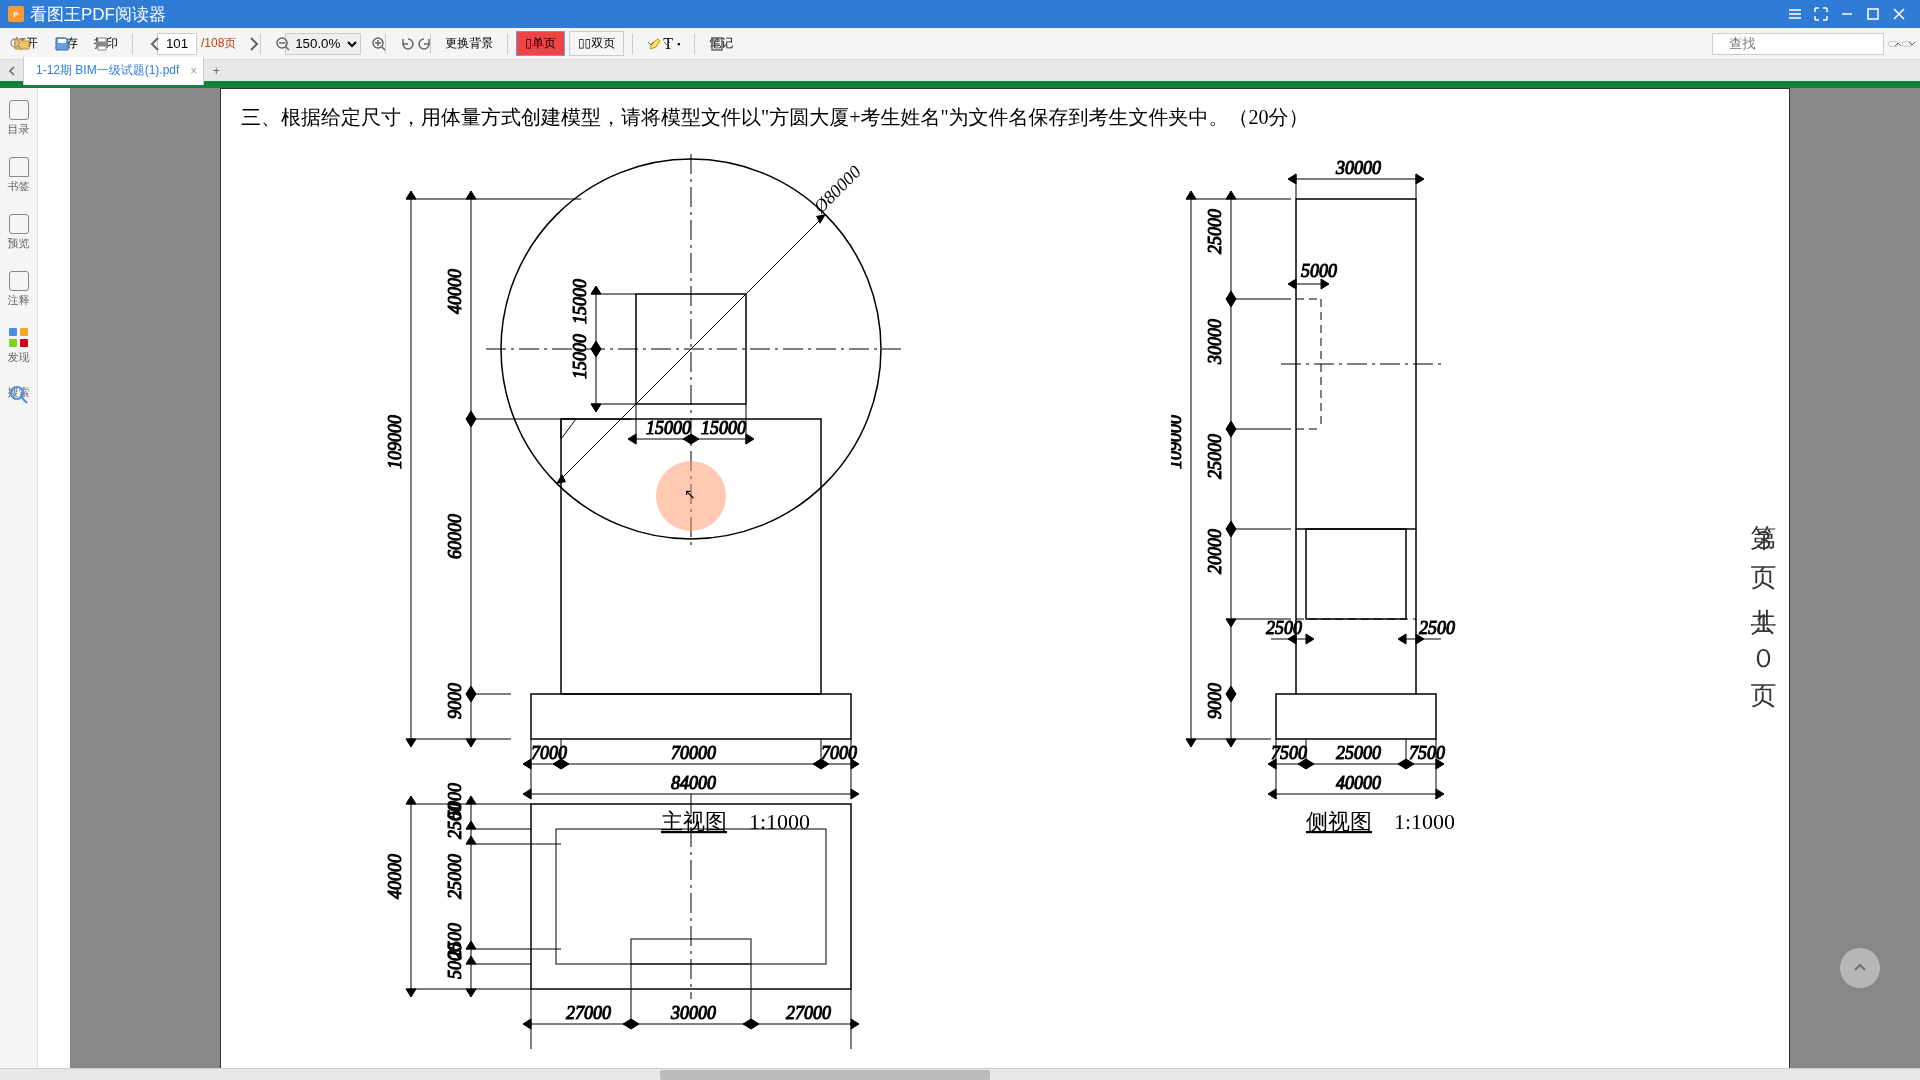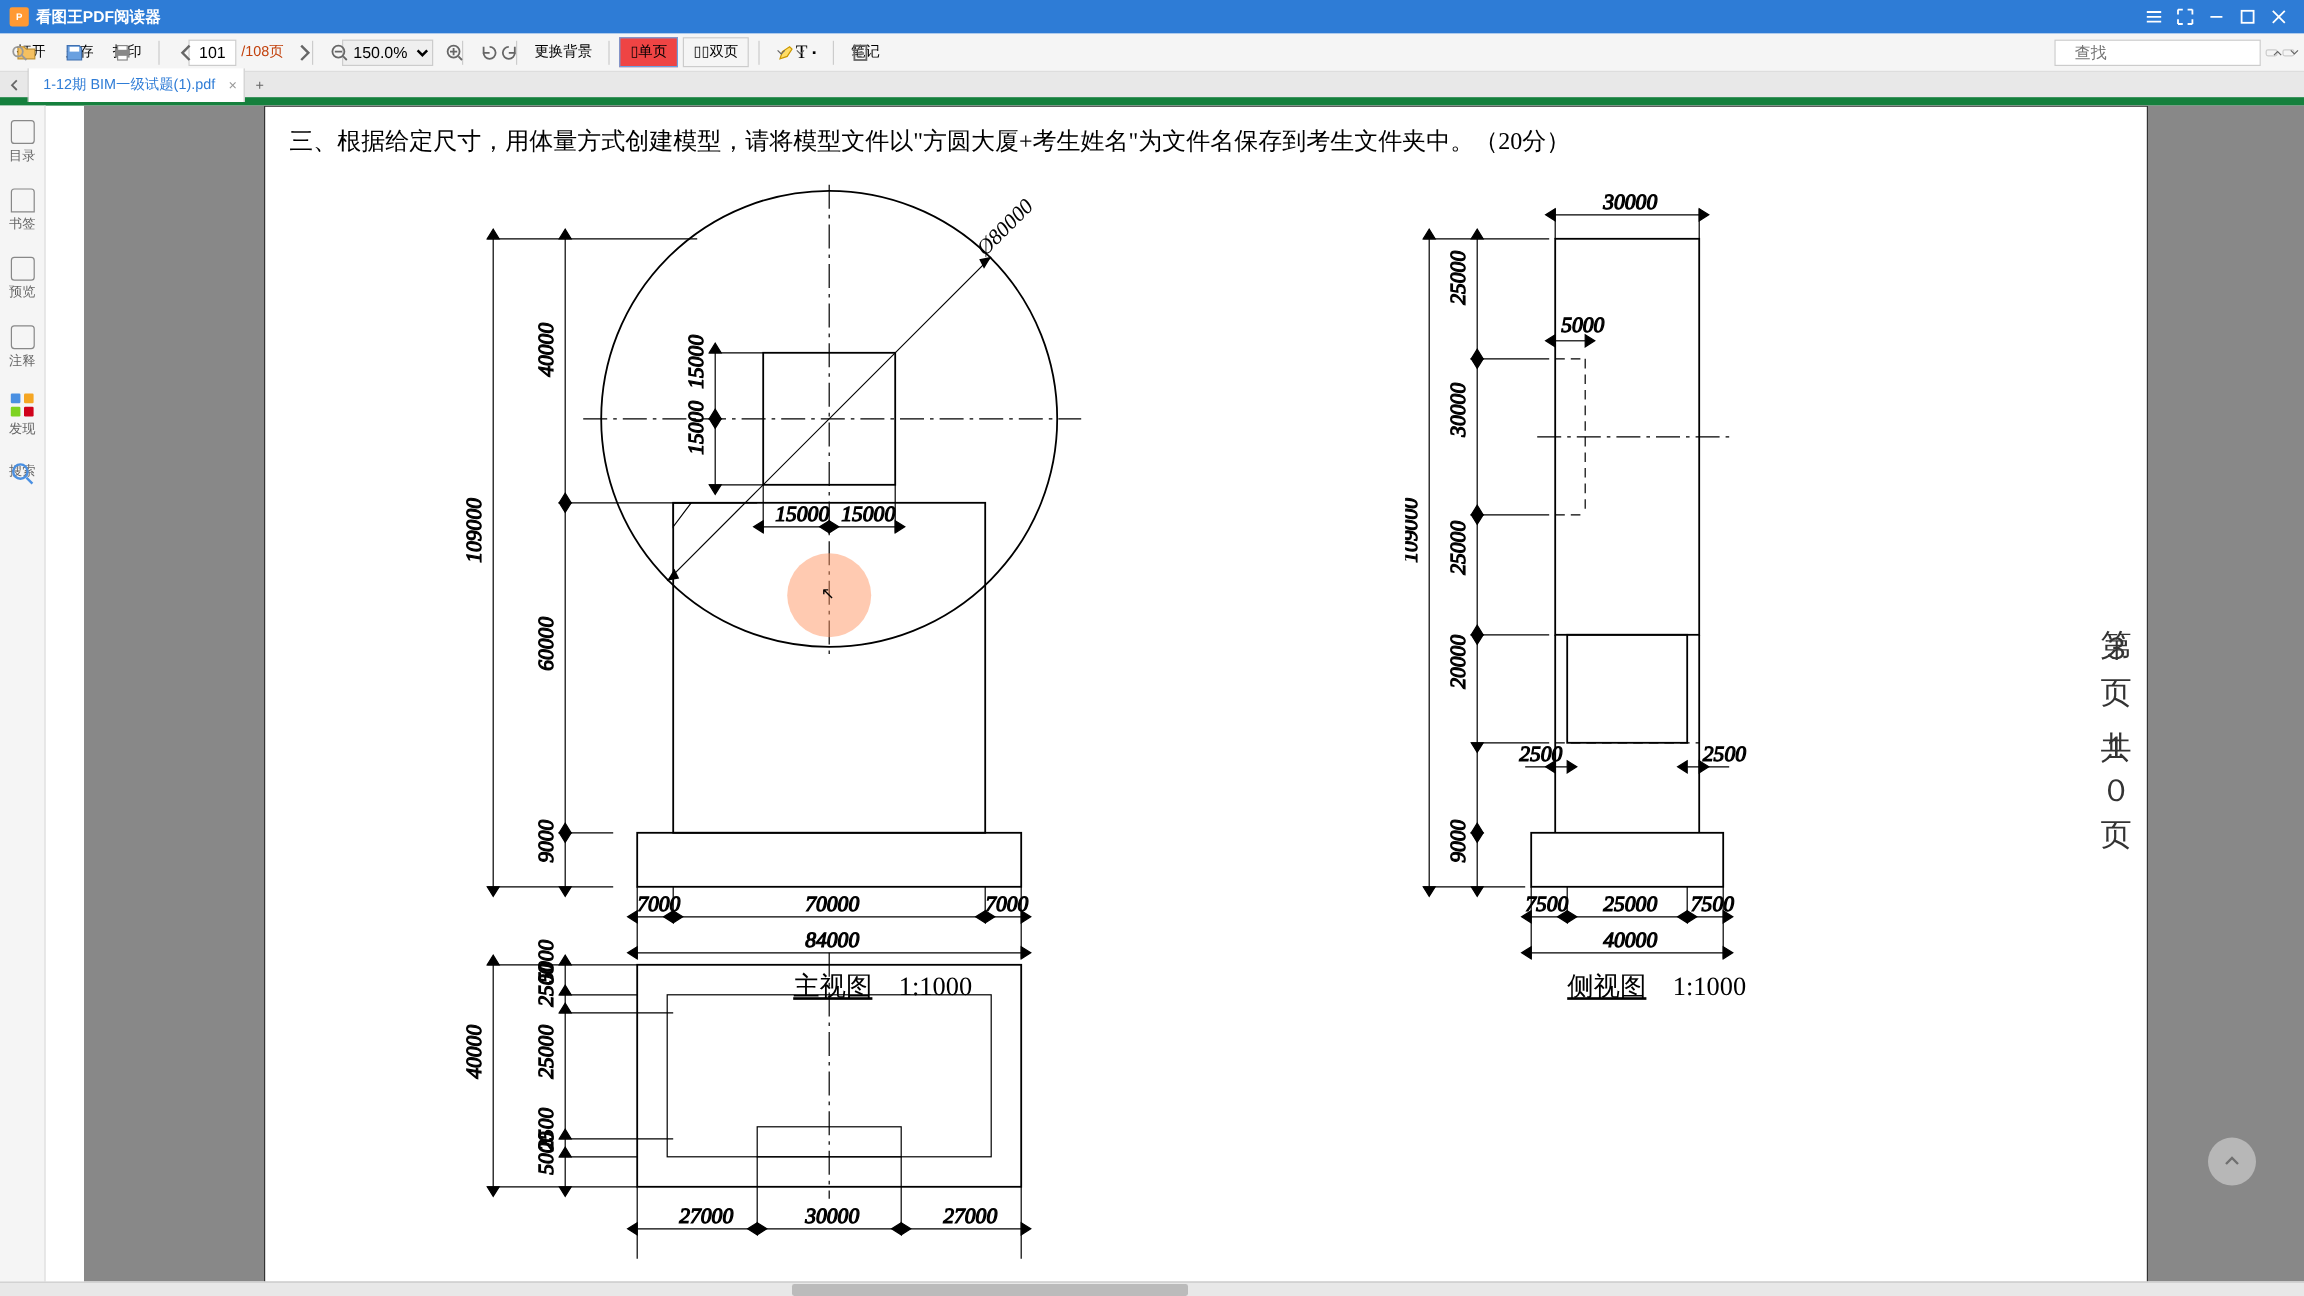--- a/index.html
+++ b/index.html
@@ -1,30 +1,30 @@
 <!DOCTYPE html>
 <html><head>
 <meta charset="utf-8">
 <style>
 * { margin: 0; padding: 0; box-sizing: border-box; }
 body { font-family: "Microsoft YaHei", sans-serif; font-size: 12px; background: #fff; overflow: hidden; width: 1920px; height: 1080px; }
 
 
 .titlebar { height: 28px; background: #2e7cd6; color: #fff; display: flex; align-items: center; padding: 0 8px; }
 .titlebar .app-icon { width: 16px; height: 16px; background: #ff9933; border-radius: 2px; margin-right: 6px; display: inline-flex; align-items: center; justify-content: center; font-size: 8px; font-weight: bold; color: #fff; }
-.titlebar .title { flex: 1; font-size: 13px; font-weight: bold; }
+.titlebar .title { flex: 1; font-size: 17px; }
 .titlebar .win-btn { width: 26px; height: 26px; display: inline-flex; align-items: center; justify-content: center; cursor: pointer; }
 
 
 .toolbar { height: 32px; background: #f5f5f5; border-bottom: 1px solid #ddd; display: flex; align-items: center; padding: 0 8px; gap: 4px; }
 .toolbar .btn { display: inline-flex; align-items: center; gap: 4px; padding: 4px 6px; cursor: pointer; border-radius: 2px; }
 .toolbar .sep { width: 1px; height: 20px; background: #ccc; margin: 0 4px; }
 .toolbar .page-input { width: 40px; height: 22px; text-align: center; border: 1px solid #ccc; }
 .toolbar .page-total { color: #c2410c; }
-.toolbar .zoom-select { height: 22px; border: 1px solid #ccc; padding: 0 4px; }
+.toolbar .zoom-select { height: 22px; border: 1px solid #ccc; padding: 0 4px; text-align: right; }
 .toolbar .spacer { flex: 1; }
 .toolbar .search-input { width: 172px; height: 22px; border: 1px solid #ccc; padding: 0 16px; }
 .view-btn { padding: 3px 8px; border: 1px solid #ccc; cursor: pointer; font-size: 12px; }
 .view-btn.active { background: #ef4444; border-color: #6aa0e0; }
 
 
 .tabbar { height: 28px; background: #e8e8e8; border-bottom: 7px solid #15803d; display: flex; align-items: center; }
 .tabbar .back-btn { width: 24px; height: 28px; display: flex; align-items: center; justify-content: center; cursor: pointer; border-right: 1px solid #ccc; }
 .tabbar .tab { height: 28px; padding: 0 24px 0 12px; background: #fff; border-right: 1px solid #ccc; display: flex; align-items: center; position: relative; cursor: pointer; color: #2e7cd6; }
 .tabbar .tab .close { position: absolute; right: 6px; color: #999; cursor: pointer; }

